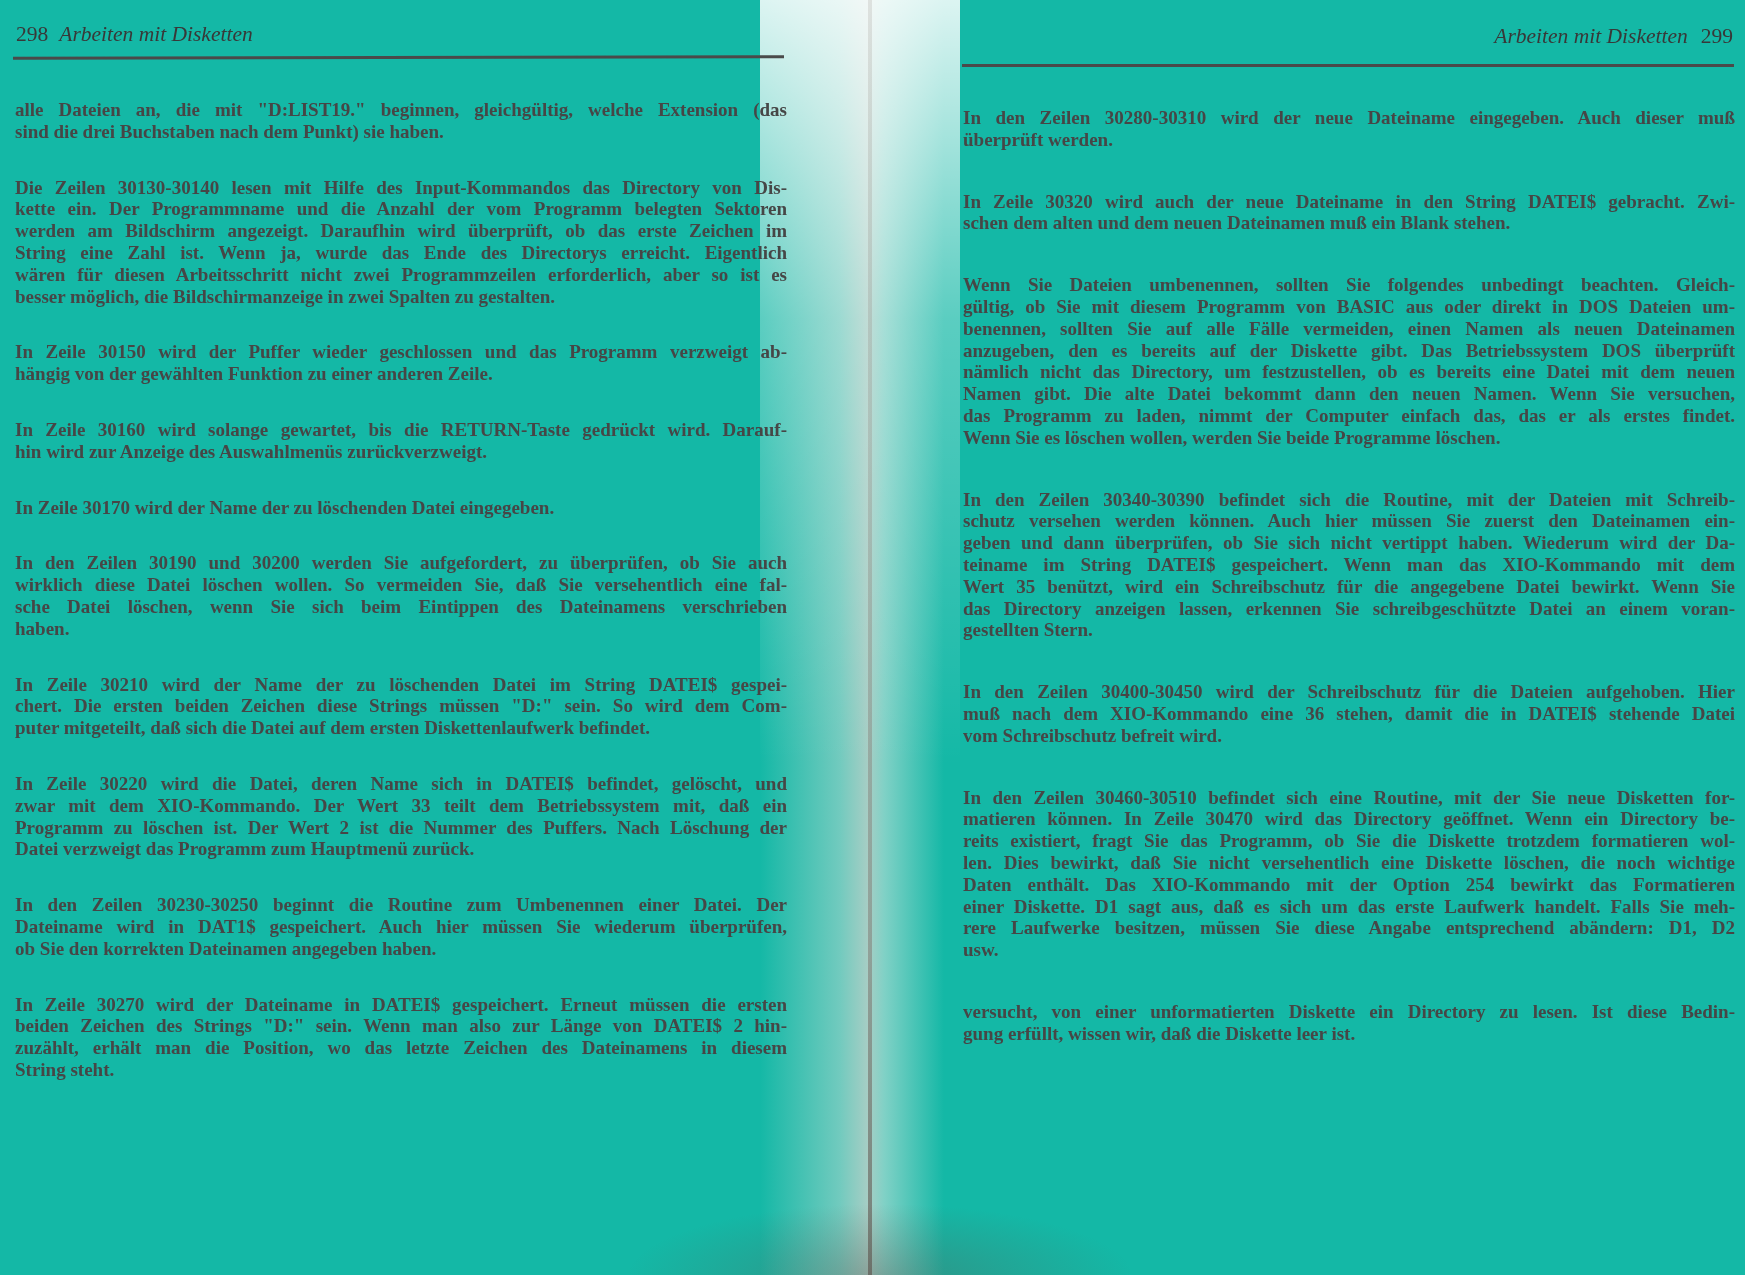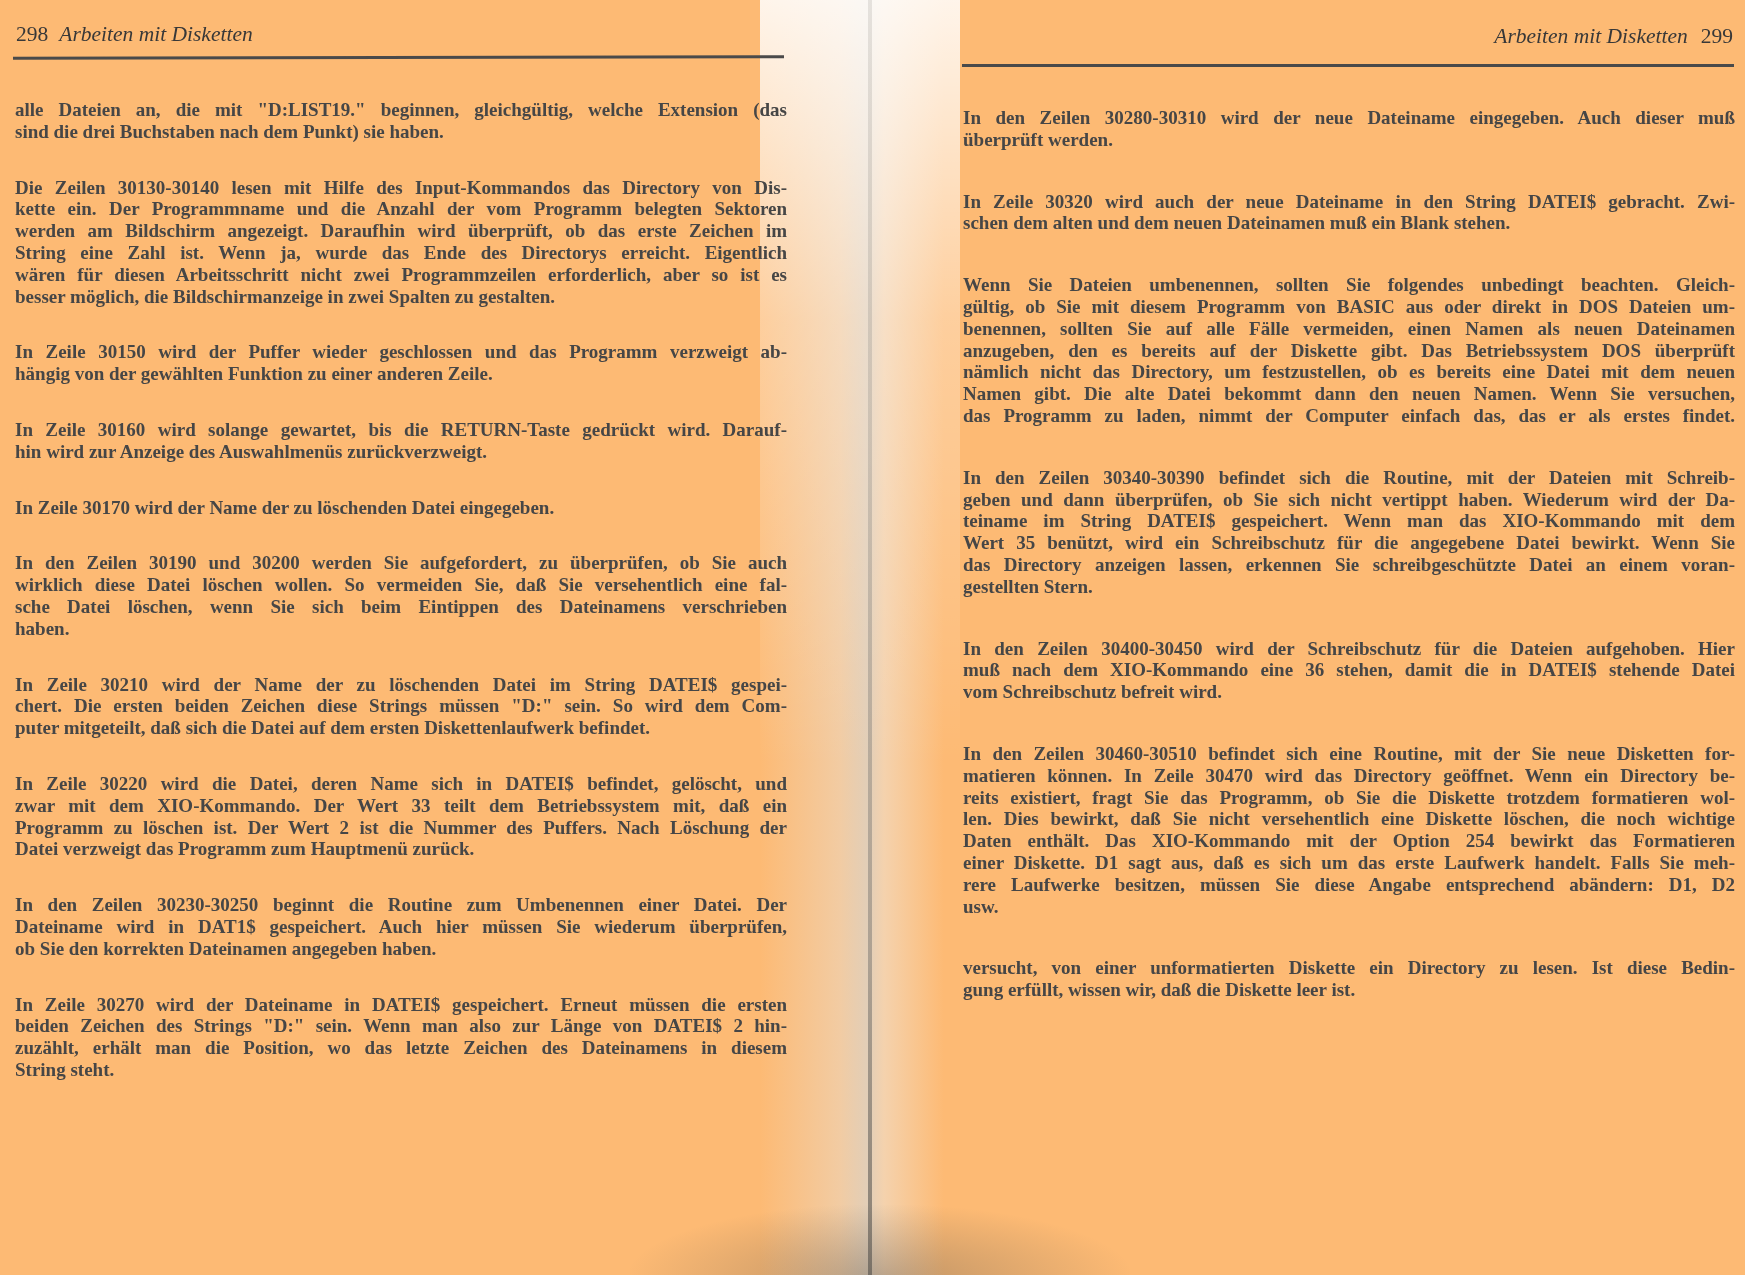--- a/index.html
+++ b/index.html
@@ -1,19 +1,19 @@
 <!DOCTYPE html>
 <html><head>
 <meta charset="utf-8">
 <style>
   html,body { margin:0; padding:0; background:#ffffff; }
   .scan {
     position:relative;
     width:1745px; height:1275px;
-    background:#fdba74;
+    background:#14b8a6;
     overflow:hidden;
     font-family:"Liberation Serif","DejaVu Serif",serif;
     color:#454545;
   }
 
   
   .gutter-band {
     position:absolute; left:760px; top:0; width:200px; height:100%;
     background:
       linear-gradient(180deg, rgba(255,255,255,0.85) 0%, rgba(255,255,255,0.30) 25%, rgba(255,255,255,0) 60%),
@@ -147,23 +147,25 @@
         <div class="line last">schen dem alten und dem neuen Dateinamen muß ein Blank stehen.</div>
       </div>
       <div class="para">
         <div class="line">Wenn Sie Dateien umbenennen, sollten Sie folgendes unbedingt beachten. Gleich-</div>
         <div class="line">gültig, ob Sie mit diesem Programm von BASIC aus oder direkt in DOS Dateien um-</div>
         <div class="line">benennen, sollten Sie auf alle Fälle vermeiden, einen Namen als neuen Dateinamen</div>
         <div class="line">anzugeben, den es bereits auf der Diskette gibt. Das Betriebssystem DOS überprüft</div>
         <div class="line">nämlich nicht das Directory, um festzustellen, ob es bereits eine Datei mit dem neuen</div>
         <div class="line">Namen gibt. Die alte Datei bekommt dann den neuen Namen. Wenn Sie versuchen,</div>
         <div class="line">das Programm zu laden, nimmt der Computer einfach das, das er als erstes findet.</div>
+        <div class="line last">Wenn Sie es löschen wollen, werden Sie beide Programme löschen.</div>
       </div>
       <div class="para">
         <div class="line">In den Zeilen 30340-30390 befindet sich die Routine, mit der Dateien mit Schreib-</div>
+        <div class="line">schutz versehen werden können. Auch hier müssen Sie zuerst den Dateinamen ein-</div>
         <div class="line">geben und dann überprüfen, ob Sie sich nicht vertippt haben. Wiederum wird der Da-</div>
         <div class="line">teiname im String DATEI$ gespeichert. Wenn man das XIO-Kommando mit dem</div>
         <div class="line">Wert 35 benützt, wird ein Schreibschutz für die angegebene Datei bewirkt. Wenn Sie</div>
         <div class="line">das Directory anzeigen lassen, erkennen Sie schreibgeschützte Datei an einem voran-</div>
         <div class="line last">gestellten Stern.</div>
       </div>
       <div class="para">
         <div class="line">In den Zeilen 30400-30450 wird der Schreibschutz für die Dateien aufgehoben. Hier</div>
         <div class="line">muß nach dem XIO-Kommando eine 36 stehen, damit die in DATEI$ stehende Datei</div>
         <div class="line last">vom Schreibschutz befreit wird.</div>

